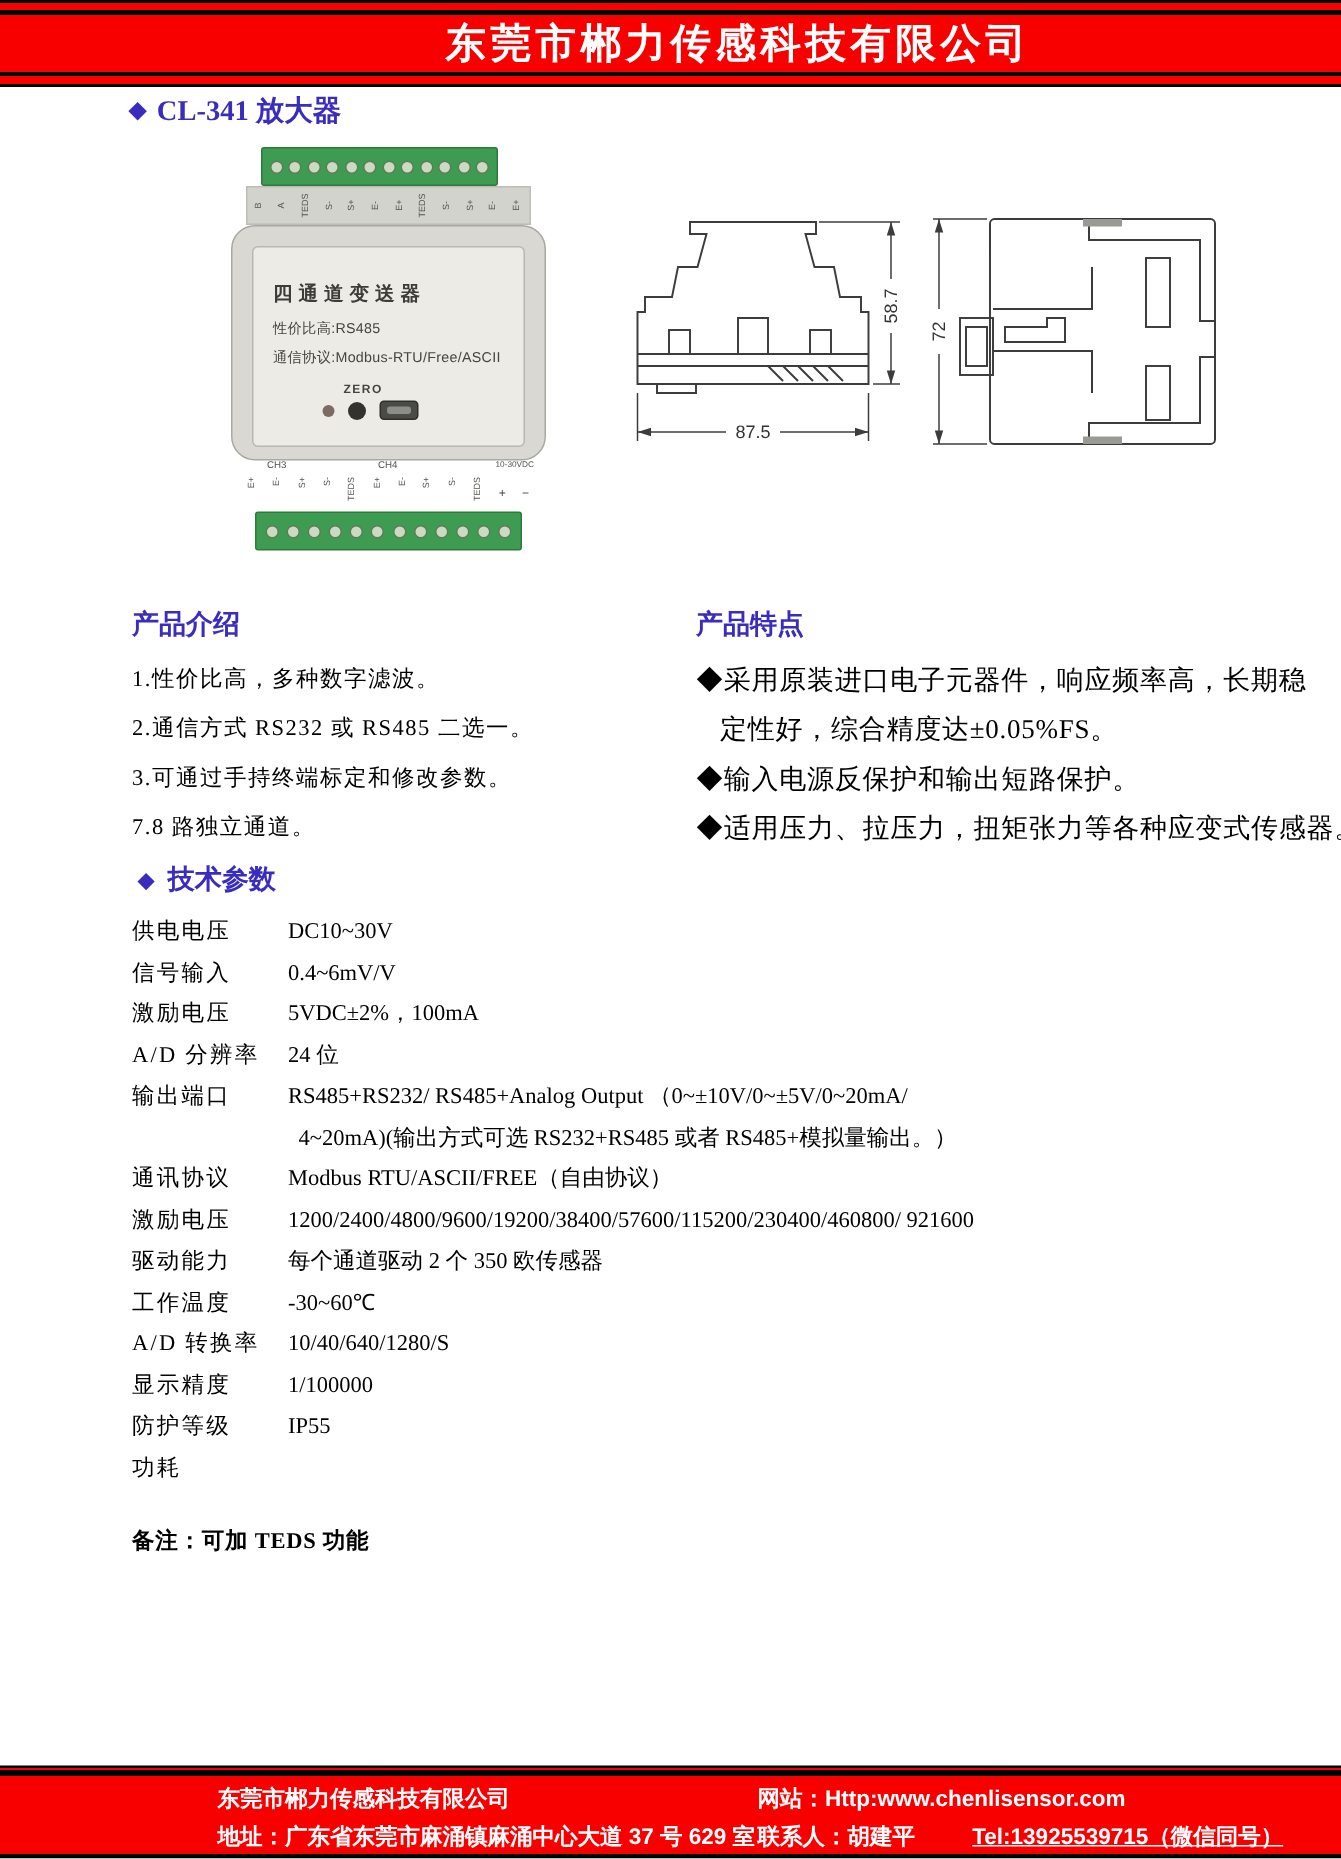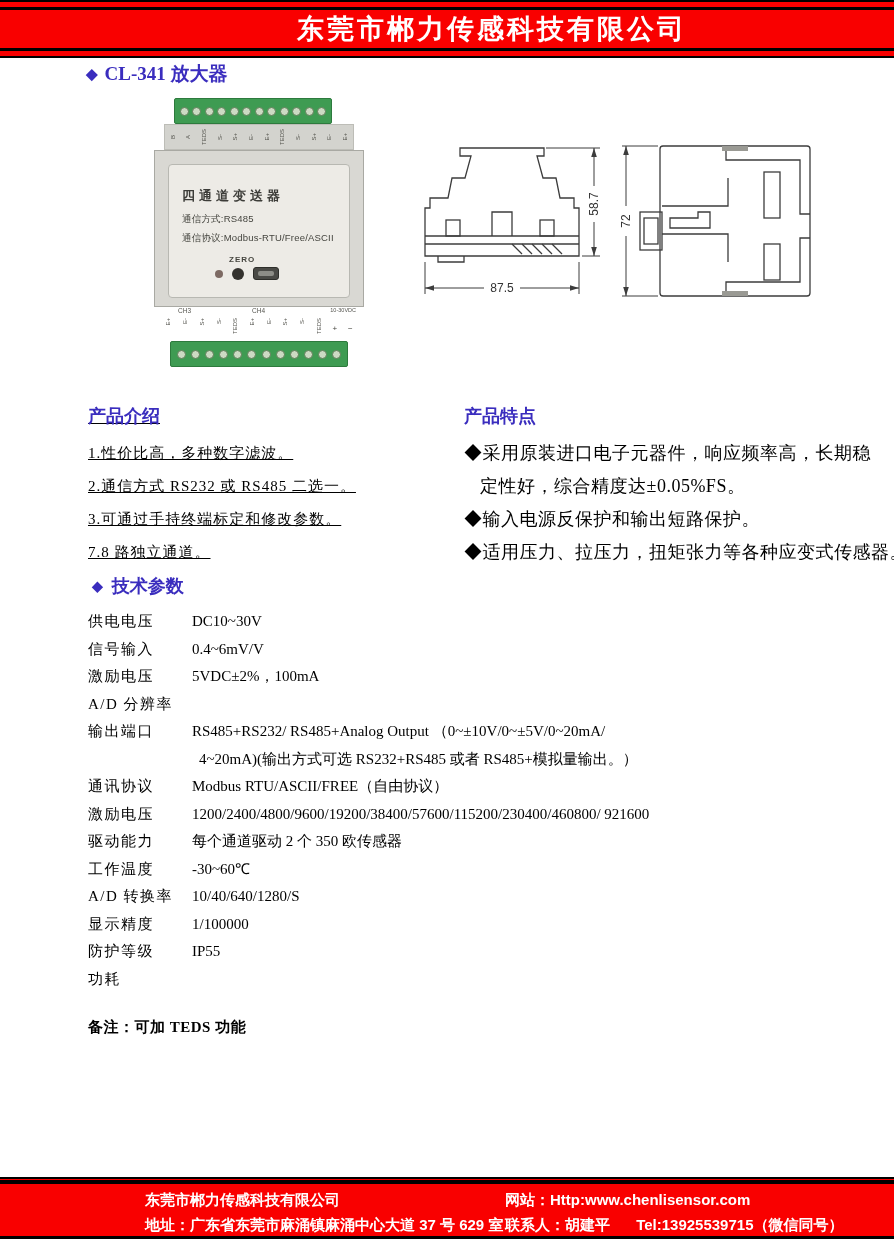--- a/index.html
+++ b/index.html
@@ -21,40 +21,40 @@
     color:#fff;font-weight:bold;font-size:27px;letter-spacing:3px;
     font-family:"Liberation Sans",sans-serif;}
   .footer{top:1177px;height:62px;
     background:linear-gradient(to bottom,#000 0,#000 2px,var(--red) 2px,var(--red) 3px,
       #000 3px,#000 7px,var(--red) 7px,var(--red) 59px,#000 59px,#000 62px);}
   .footer-inner{position:absolute;top:10px;left:145px;right:20px;display:flex;
     color:#fff;font-weight:bold;font-family:"Liberation Sans",sans-serif;font-size:15px;}
   .footer-col-left{width:360px;}
   .footer-col-right{flex:1;}
   .footer-line{line-height:25px;white-space:nowrap;}
-  .tel-gap{display:inline-block;margin-left:22px;}
+  .tel-gap{display:inline-block;margin-left:34px;text-decoration:underline;}
 
   
   .title-row{position:absolute;left:86px;top:61px;color:var(--blue);font-weight:bold;
     font-size:19px;display:flex;align-items:center;gap:7px;}
   .diamond{font-size:15px;line-height:1;}
 
   
   .photo{position:absolute;left:152px;top:92px;width:214px;height:288px;}
   .term{position:absolute;background:#3e9b52;border:1px solid #2d7a3d;border-radius:2px;
     display:flex;align-items:center;justify-content:space-around;padding:0 3px;}
   .term-top{left:22px;top:6px;width:158px;height:26px;}
   .term-bottom{left:18px;top:249px;width:178px;height:26px;}
   .screw{width:9px;height:9px;border-radius:50%;background:#ccdac3;border:1px solid #5d7d57;}
   .pins-top{position:absolute;left:12px;top:32px;width:190px;height:26px;background:#d3d3ce;
     border:1px solid #bdbdb7;display:flex;justify-content:space-around;align-items:center;}
   .pin-label{writing-mode:vertical-rl;transform:rotate(180deg);font-size:6px;color:#55554f;
     font-family:"Liberation Sans",sans-serif;line-height:1;}
   .case{position:absolute;left:2px;top:58px;width:210px;height:157px;background:#d9d8d3;
-    border:1px solid #a9a9a3;border-radius:0;}
+    border:1px solid #a9a9a3;border-radius:16px;}
   .face{position:absolute;left:13px;top:13px;right:13px;bottom:8px;background:#edebe6;
     border:1px solid #b8b8b2;border-radius:4px;padding:22px 0 0 13px;color:#45453f;
     font-family:"Liberation Sans",sans-serif;}
   .face-line1{font-size:13px;letter-spacing:4px;color:#3c3c38;margin-bottom:8px;font-weight:bold;}
   .face-line2,.face-line3{font-size:9.5px;margin-bottom:6px;letter-spacing:.2px;}
   .zero-label{margin:10px 0 3px 47px;font-size:8px;font-weight:bold;letter-spacing:1px;}
   .controls{display:flex;align-items:center;gap:9px;margin-left:33px;}
   .dot-small{width:8px;height:8px;border-radius:50%;background:#7d6a63;}
   .dot-big{width:12px;height:12px;border-radius:50%;background:#34322e;}
   .usb{width:26px;height:13px;background:#49494４;border-radius:3px;border:1px solid #2e2e2a;
@@ -72,21 +72,21 @@
   .power-pin{font-size:8px;color:#44443e;font-family:"Liberation Sans",sans-serif;margin-top:6px;}
 
   
   .svg-front{position:absolute;left:394px;top:136px;}
   .svg-side{position:absolute;left:614px;top:136px;}
   .dim-text{font-family:"Liberation Sans",sans-serif;font-size:12px;fill:#333;}
 
   
   .col-heading{font-family:"Liberation Sans",sans-serif;font-weight:bold;font-size:18px;
     color:var(--blue);margin-bottom:9px;}
-  .intro{position:absolute;left:88px;top:404px;width:340px;text-decoration:underline;}
+  .intro{position:absolute;left:88px;top:404px;width:340px;}
   .intro-item{font-size:15px;line-height:33px;letter-spacing:1px;white-space:nowrap;}
   .features{position:absolute;left:438px;top:404px;width:430px;margin-left:26px;}
   .feat-line{font-size:18px;line-height:33px;letter-spacing:.5px;white-space:nowrap;}
   .feat-line.indent{padding-left:16px;}
 
   
   .specs{position:absolute;left:88px;top:574px;width:770px;}
   .specs-heading{display:flex;align-items:center;gap:9px;font-family:"Liberation Sans",sans-serif;
     font-weight:bold;font-size:18px;color:var(--blue);margin:0 0 10px 4px;}
   .specs-heading .diamond{font-size:14px;}
@@ -135,21 +135,21 @@
       <span class="pin-label">E+</span>
       <span class="pin-label">TEDS</span>
       <span class="pin-label">S-</span>
       <span class="pin-label">S+</span>
       <span class="pin-label">E-</span>
       <span class="pin-label">E+</span>
     </div>
     <div class="case">
       <div class="face">
         <div class="face-line1">四通道变送器</div>
-        <div class="face-line2">通信方式:RS485</div>
+        <div class="face-line2">性价比高:RS485</div>
         <div class="face-line3">通信协议:Modbus-RTU/Free/ASCII</div>
         <div class="zero-label">ZERO</div>
         <div class="controls">
           <span class="dot-small"></span>
           <span class="dot-big"></span>
           <span class="usb"></span>
         </div>
       </div>
     </div>
     <div class="pins-bottom">
@@ -282,20 +282,21 @@
     <div class="spec-row">
       <span class="spec-label">信号输入</span>
       <span class="spec-value">0.4~6mV/V</span>
     </div>
     <div class="spec-row">
       <span class="spec-label">激励电压</span>
       <span class="spec-value">5VDC±2%，100mA</span>
     </div>
     <div class="spec-row">
       <span class="spec-label">A/D 分辨率</span>
+      <span class="spec-value">24 位</span>
     </div>
     <div class="spec-row">
       <span class="spec-label">输出端口</span>
       <span class="spec-value">RS485+RS232/ RS485+Analog Output （0~±10V/0~±5V/0~20mA/</span>
     </div>
     <div class="spec-row cont">
       <span class="spec-label"></span>
       <span class="spec-value">4~20mA)(输出方式可选 RS232+RS485 或者 RS485+模拟量输出。）</span>
     </div>
     <div class="spec-row">

